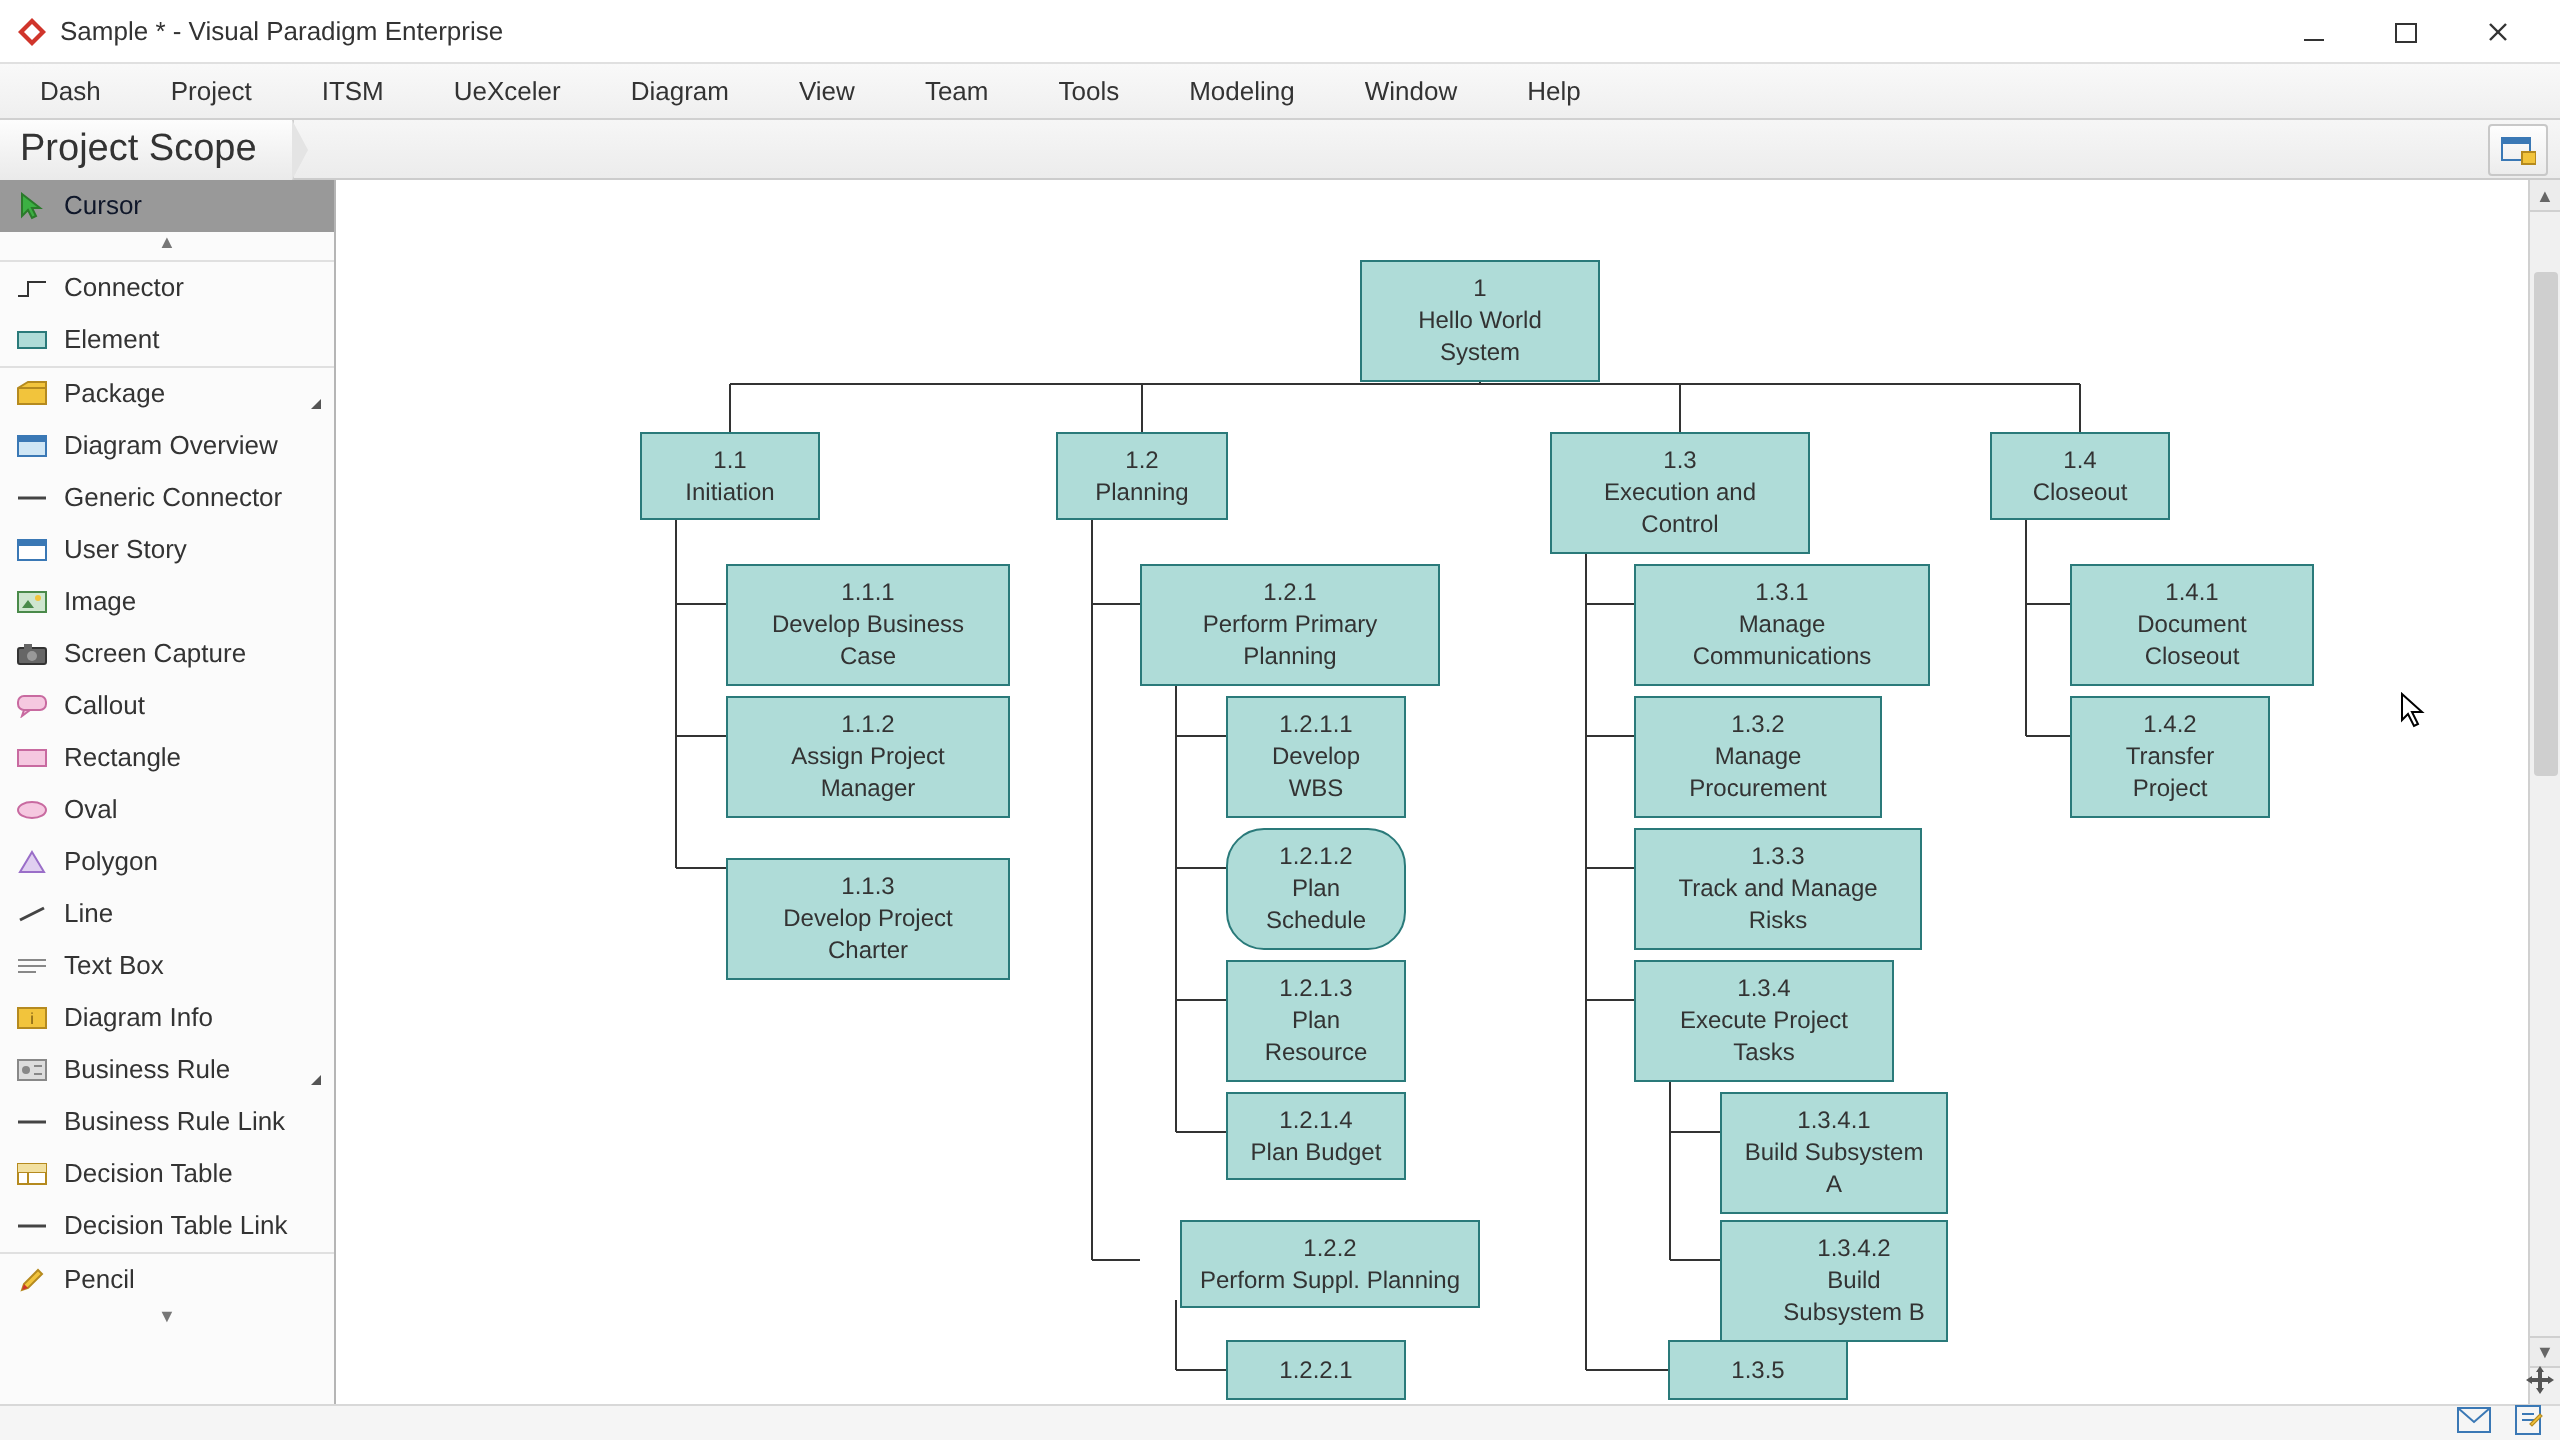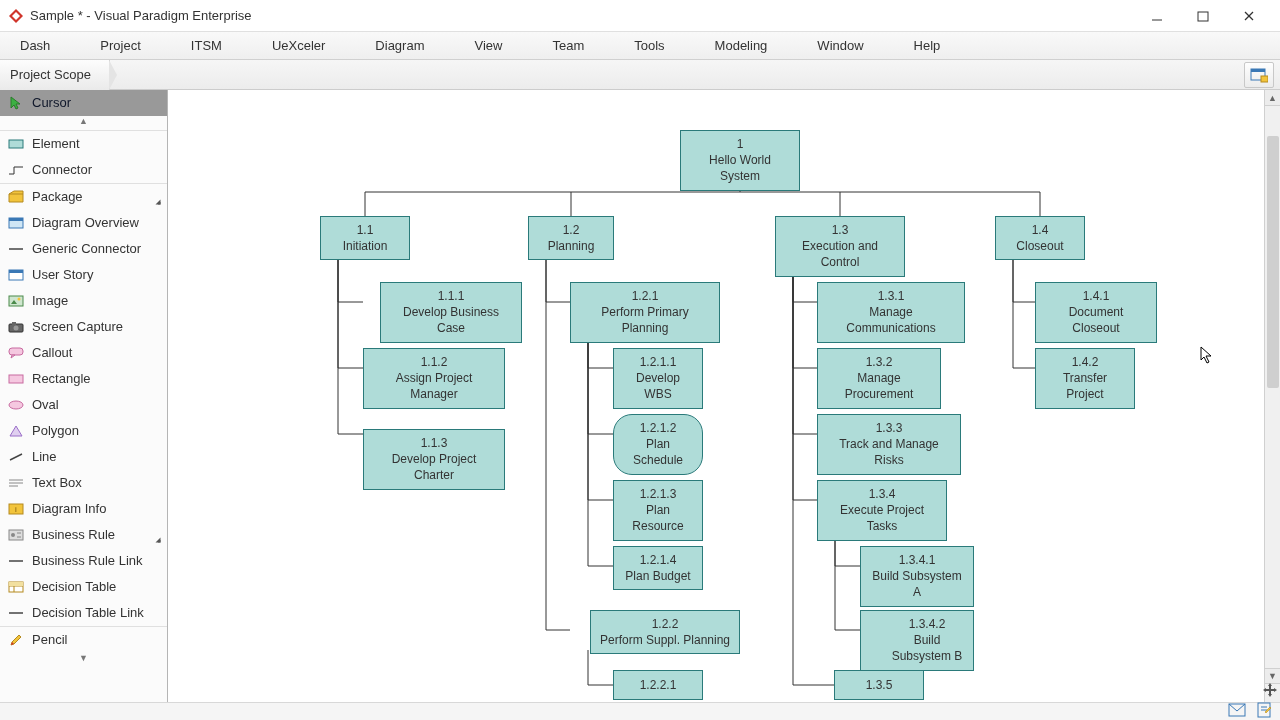--- a/index.html
+++ b/index.html
@@ -2,24 +2,24 @@
 <html><head>
 <meta charset="utf-8">
 <style>
   * { box-sizing: border-box; margin: 0; padding: 0; }
   body { font-family: "Segoe UI", Tahoma, Arial, sans-serif; font-size: 12px; background: #fff; color: #333; overflow: hidden; width: 1280px; height: 720px; }
   .titlebar { display: flex; align-items: center; height: 32px; padding: 0 8px; background: #fff; border-bottom: 1px solid #e0e0e0; }
   .titlebar .logo { width: 16px; height: 16px; margin-right: 6px; }
   .titlebar .title { font-size: 13px; }
   .titlebar .spacer { flex: 1; }
   .winbtn { width: 46px; height: 32px; display: flex; align-items: center; justify-content: center; font-size: 14px; color: #333; }
-  .menubar { display: flex; align-items: center; height: 28px; background: linear-gradient(#f9f9f9,#efefef); border-bottom: 1px solid #d0d0d0; padding: 0 4px; gap: 18px; }
+  .menubar { display: flex; align-items: center; height: 28px; background: linear-gradient(#f9f9f9,#efefef); border-bottom: 1px solid #d0d0d0; padding: 0 4px; gap: 3px; }
   .menubar .menuitem { padding: 0 16px; height: 28px; display: flex; align-items: center; font-size: 13px; color: #333; }
   .crumbbar { display: flex; align-items: center; height: 30px; background: linear-gradient(#f6f6f6,#ececec); border-bottom: 1px solid #ccc; padding: 0 6px 0 0; }
-  .crumb { font-size: 13px; padding: 0 18px 0 10px; height: 30px; display: flex; align-items: center; border-right: 1px solid #d0d0d0; position: relative; background: linear-gradient(#fdfdfd,#eaeaea); }
+  .crumb { font-size: 19px; padding: 0 18px 0 10px; height: 30px; display: flex; align-items: center; border-right: 1px solid #d0d0d0; position: relative; background: linear-gradient(#fdfdfd,#eaeaea); }
   .crumb::after { content:""; position:absolute; right:-8px; top:0; width:0; height:0; border-top:15px solid transparent; border-bottom:15px solid transparent; border-left:8px solid #e4e4e4; z-index:1;}
   .crumbbar .spacer { flex:1; }
   .crumbbar .iconbtn { width: 30px; height: 26px; display:flex; align-items:center; justify-content:center; border:1px solid #c8c8c8; background: linear-gradient(#fefefe,#ececec); border-radius:2px; margin-left:4px; }
   .work { display: flex; height: 612px; }
   .palette { width: 168px; border-right: 1px solid #b5b5b5; background: #fbfbfb; overflow: hidden; }
   .palette .itm { display: flex; align-items: center; height: 26px; padding: 0 8px; gap: 8px; font-size: 13px; border-bottom: 1px solid transparent; position: relative; }
   .palette .itm.selected { background: #999; color: #0f172a; }
   .palette .itm .tri { position:absolute; right:4px; bottom:2px; width:0; height:0; border-left:5px solid transparent; border-top:5px solid transparent; border-bottom:5px solid #555; border-right:5px solid #555; transform:scale(.5); }
   .palette .colltri { text-align:center; height:14px; font-size:9px; color:#777; }
   .palette .sep { height:1px; background:#e0e0e0; margin: 0 0; }
@@ -102,32 +102,32 @@
             <path d="M2 1 L2 12 L5 9 L7 13 L9 12 L7 8 L11 8 Z" fill="#3cb043" stroke="#2a7a2a"></path>
           </svg>
         </span>
         <span>Cursor</span>
       </div>
       <div class="colltri">▲</div>
       <div class="sep"></div>
       <div class="itm">
         <span class="ic">
           <svg width="16" height="12">
+            <polyline points="1,10 6,10 6,3 15,3" fill="none" stroke="#333"></polyline>
+          </svg>
+        </span>
+        <span>Connector</span>
+      </div>
+      <div class="itm">
+        <span class="ic">
+          <svg width="16" height="12">
             <rect x="1" y="2" width="14" height="8" fill="#afdcd8" stroke="#2a7a7a"></rect>
           </svg>
         </span>
         <span>Element</span>
-      </div>
-      <div class="itm">
-        <span class="ic">
-          <svg width="16" height="12">
-            <polyline points="1,10 6,10 6,3 15,3" fill="none" stroke="#333"></polyline>
-          </svg>
-        </span>
-        <span>Connector</span>
       </div>
       <div class="sep"></div>
       <div class="itm">
         <span class="ic">
           <svg width="16" height="14">
             <path d="M1 4 L6 1 L15 1 L15 12 L1 12 Z" fill="#f2c43c" stroke="#b58a1f"></path>
             <path d="M1 4 L15 4" stroke="#b58a1f"></path>
           </svg>
         </span>
         <span>Package</span>
@@ -352,21 +352,21 @@
           <span class="lbl">Planning</span>
         </div>
         <div class="node" style="left: 607px; top: 126px; width: 130px; min-height: 40px;">
           <span class="num">1.3</span>
           <span class="lbl">Execution and Control</span>
         </div>
         <div class="node" style="left: 827px; top: 126px; width: 90px; min-height: 40px;">
           <span class="num">1.4</span>
           <span class="lbl">Closeout</span>
         </div>
-        <div class="node" style="left: 195px; top: 192px; width: 142px; min-height: 40px; margin-left: 17px;">
+        <div class="node" style="left: 195px; top: 192px; width: 142px; min-height: 40px;">
           <span class="num">1.1.1</span>
           <span class="lbl">Develop Business Case</span>
         </div>
         <div class="node" style="left: 195px; top: 258px; width: 142px; min-height: 40px;">
           <span class="num">1.1.2</span>
           <span class="lbl">Assign Project Manager</span>
         </div>
         <div class="node" style="left: 195px; top: 339px; width: 142px; min-height: 40px;">
           <span class="num">1.1.3</span>
           <span class="lbl">Develop Project Charter</span>

